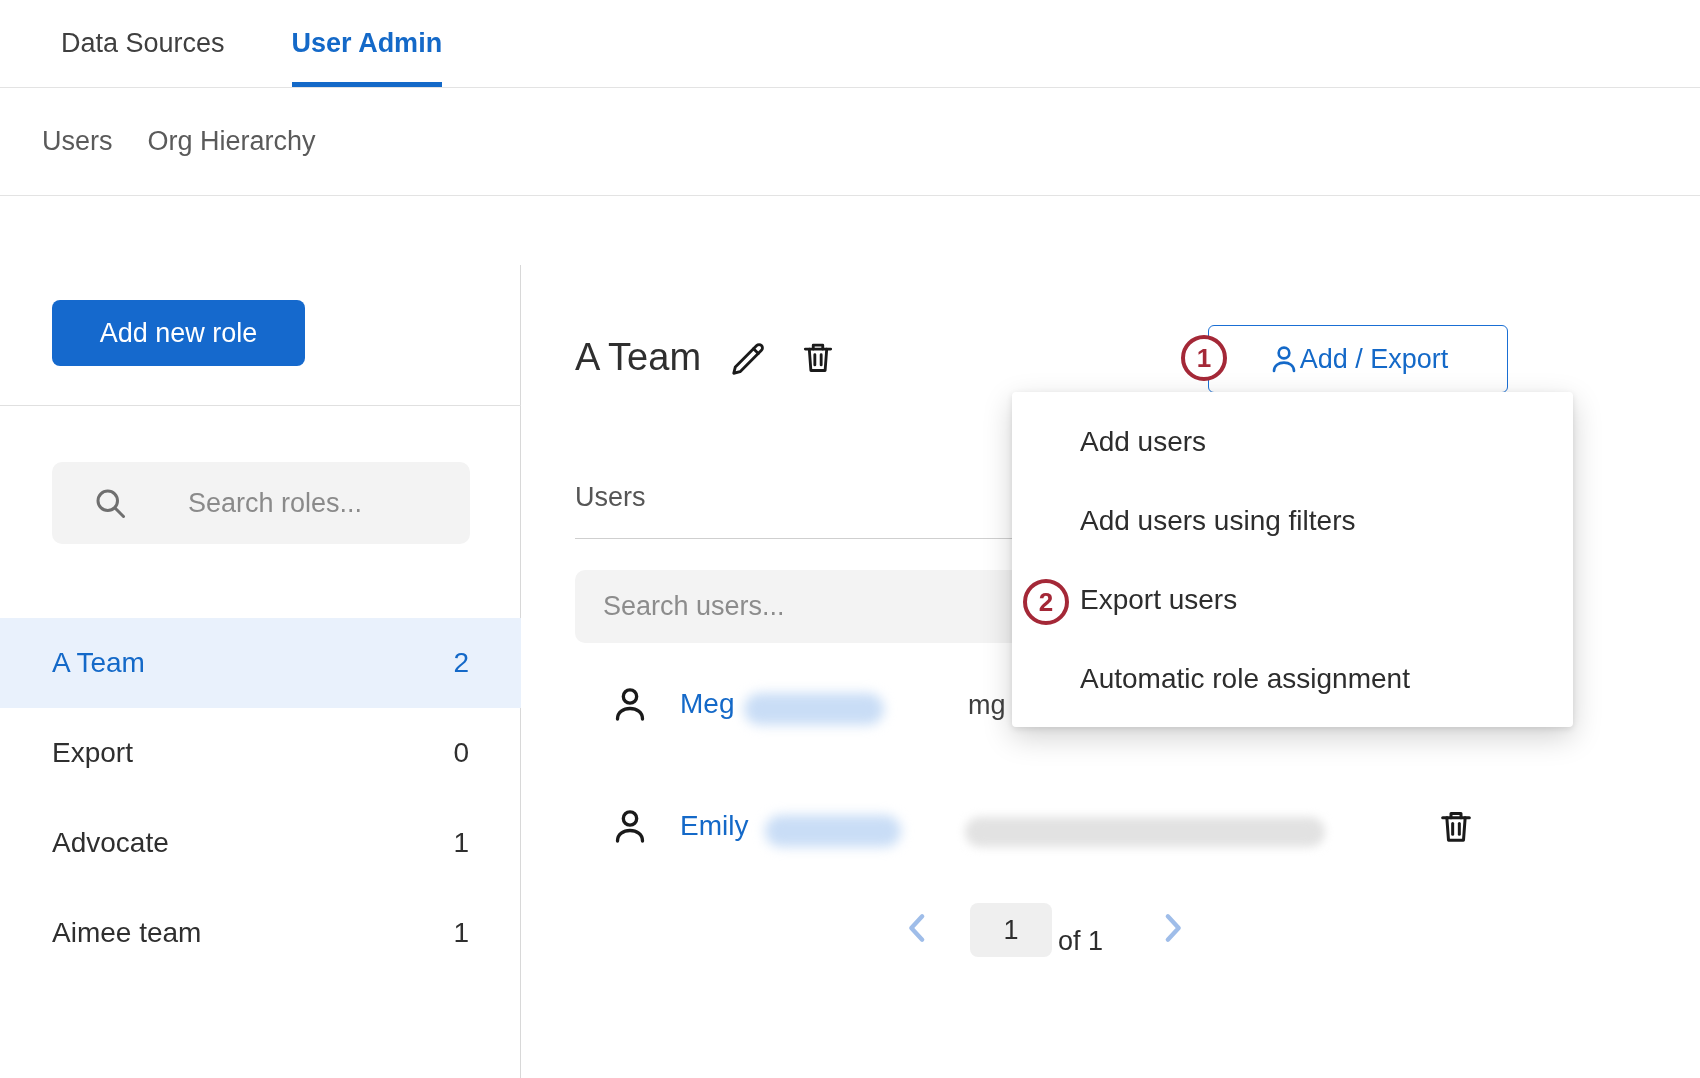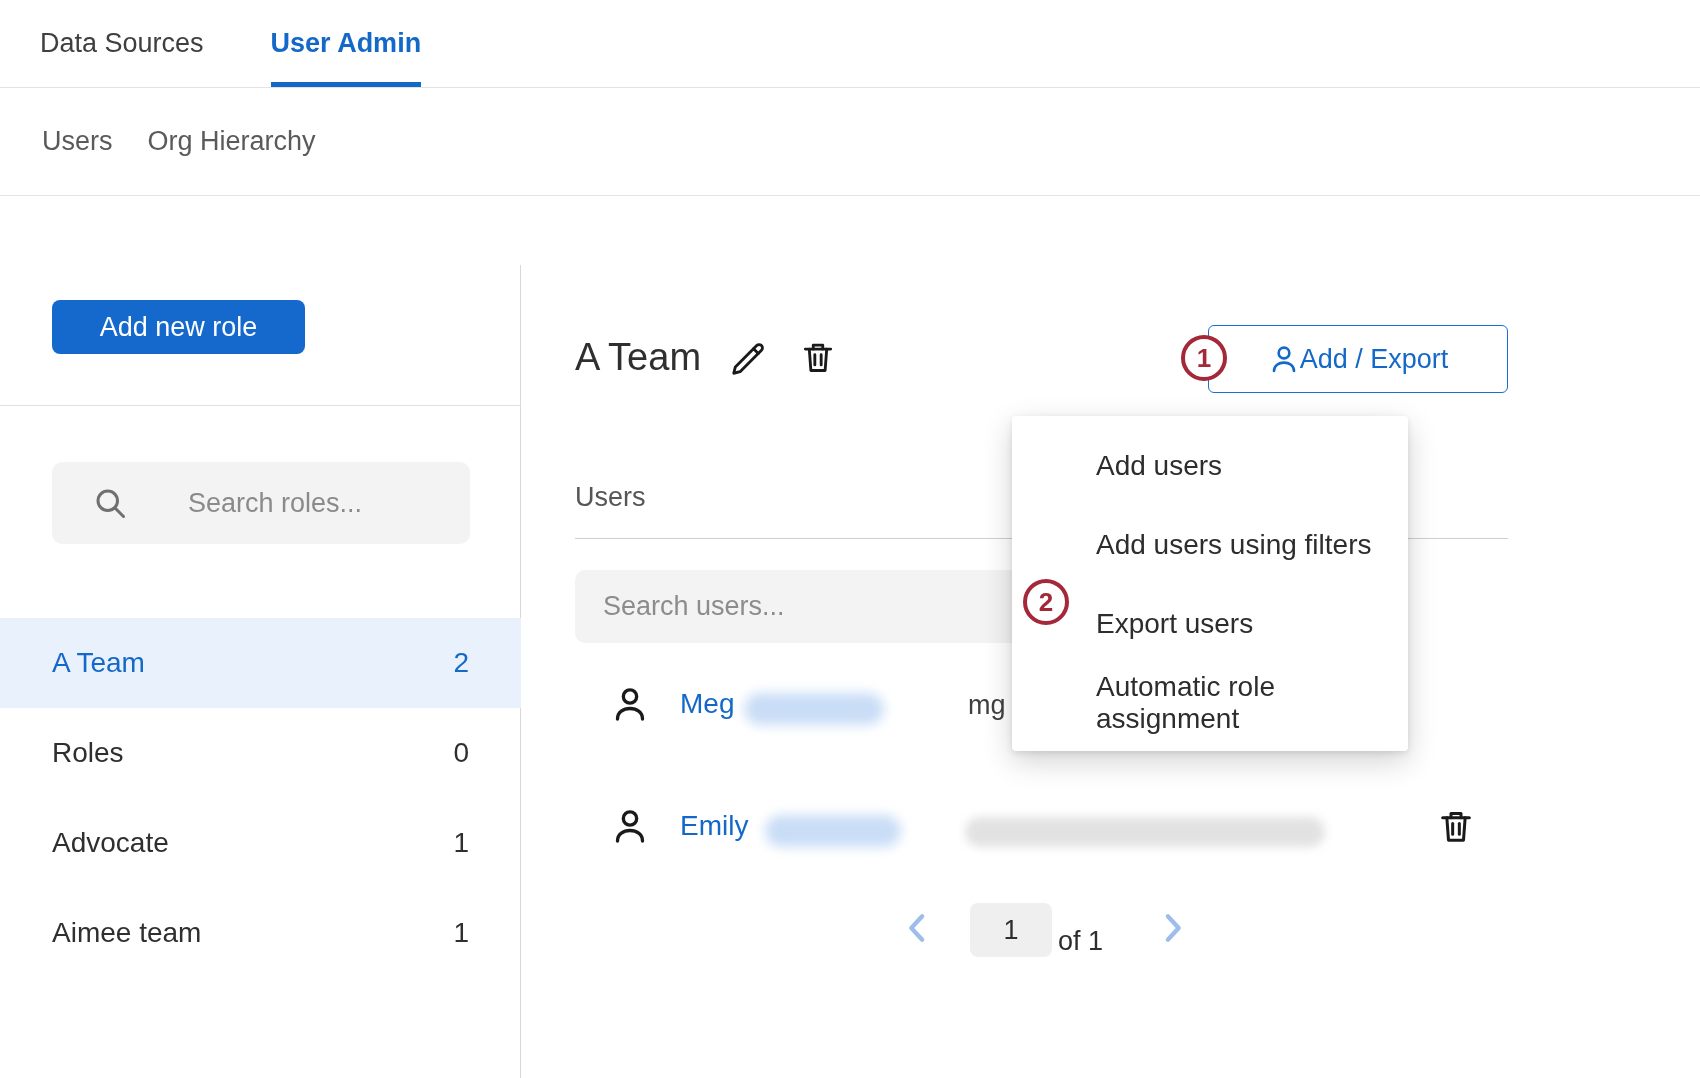--- a/index.html
+++ b/index.html
@@ -2,21 +2,21 @@
 <html><head>
 <meta charset="utf-8">
 <style>
   * { box-sizing: border-box; margin: 0; padding: 0; }
   html, body { width: 1700px; height: 1078px; background: #ffffff; overflow: hidden; }
   body { font-family: "Liberation Sans", sans-serif; color: #2d2d2d; }
 
   
   .top-nav {
     height: 88px; display: flex; align-items: stretch;
-    padding-left: 40px; gap: 67px; border-bottom: 1px solid #e3e3e3;
+    padding-left: 61px; gap: 67px; border-bottom: 1px solid #e3e3e3;
   }
   .top-nav-item {
     display: flex; align-items: center; font-size: 27px; color: #3f3f3f;
     cursor: pointer; border-bottom: 5px solid transparent; padding-top: 5px;
   }
   .top-nav-item.active { color: #1469c8; font-weight: bold; border-bottom-color: #1469c8; }
 
   
   .sub-nav {
     height: 108px; display: flex; align-items: stretch;
@@ -27,21 +27,21 @@
     cursor: pointer; border-bottom: 5px solid transparent; padding-top: 5px;
   }
   .sub-nav-item.active { color: #1469c8; font-weight: bold; border-bottom-color: #1469c8; }
 
   
   .content { position: relative; height: 882px; }
   .v-divider { position: absolute; left: 520px; top: 69px; bottom: 0; width: 1px; background: #d8d8d8; }
 
   
   .add-role-btn {
-    position: absolute; left: 52px; top: 104px; width: 253px; height: 54px;
+    position: absolute; left: 52px; top: 104px; width: 253px; height: 66px;
     background: #1569cd; color: #ffffff; border: none; border-radius: 8px;
     font-size: 27px; font-weight: 500; font-family: inherit; cursor: pointer;
     display: flex; align-items: center; justify-content: center;
   }
   .sidebar-divider { position: absolute; left: 0; top: 209px; width: 521px; height: 1px; background: #e0e0e0; }
   .role-search {
     position: absolute; left: 52px; top: 266px; width: 418px; height: 82px;
     background: #f3f3f3; border-radius: 10px;
   }
   .role-search .mag { position: absolute; left: 40px; top: 23px; }
@@ -85,25 +85,24 @@
 
   .user-link { position: absolute; font-size: 28px; font-weight: 500; color: #1469c8; cursor: pointer; z-index: 2; }
   .blob { position: absolute; border-radius: 16px; z-index: 2; }
   .blob-blue { background: #c9ddf6; filter: blur(6px); }
   .blob-gray { background: #e2e2e2; filter: blur(5px); }
   .email-fragment { position: absolute; font-size: 27px; color: #3f3f3f; z-index: 2; }
   .person { position: absolute; z-index: 2; }
 
   
   .dropdown-menu {
-    position: absolute; left: 1012px; top: 220px; width: 396px; height: 335px;
+    position: absolute; left: 1012px; top: 196px; width: 561px; height: 335px;
     background: #ffffff; border-radius: 4px; z-index: 20;
     box-shadow: 0 10px 30px rgba(0,0,0,0.18), 0 2px 6px rgba(0,0,0,0.10);
     padding-top: 10px;
-    padding-left: 16px;
   }
   .menu-item {
     height: 79px; display: flex; align-items: center; padding-left: 68px;
     font-size: 28px; color: #2d2d2d; cursor: pointer;
   }
 
   
   .callout {
     position: absolute; width: 46px; height: 46px; border-radius: 50%;
     background: #ffffff; border: 4px solid #a42837; color: #a42837;
@@ -155,21 +154,21 @@
       </span>
       <input type="text" placeholder="Search roles..." style="">
     </div>
 
     <div class="role-list">
       <div class="role-row selected">
         <span>A Team</span>
         <span>2</span>
       </div>
       <div class="role-row">
-        <span>Roles</span>
+        <span>Export</span>
         <span>0</span>
       </div>
       <div class="role-row">
         <span>Advocate</span>
         <span>1</span>
       </div>
       <div class="role-row">
         <span>Aimee team</span>
         <span>1</span>
       </div>

